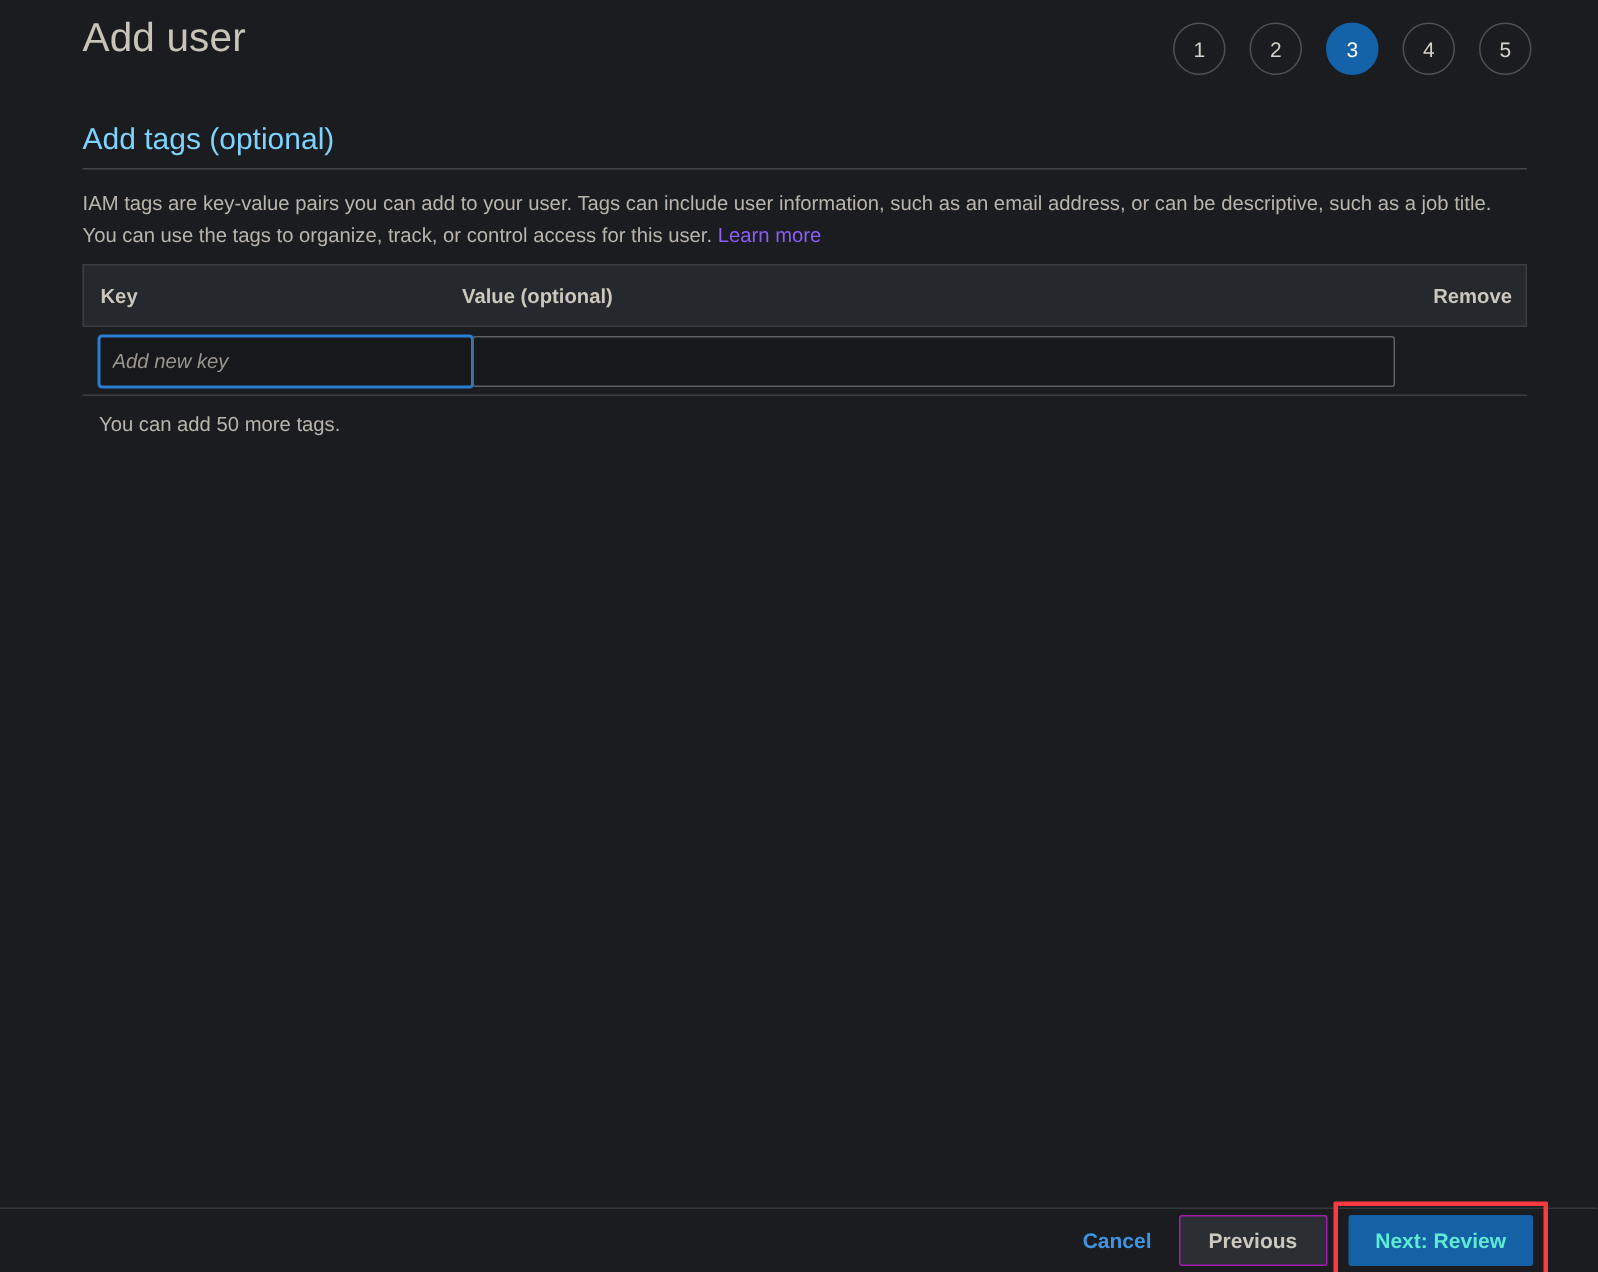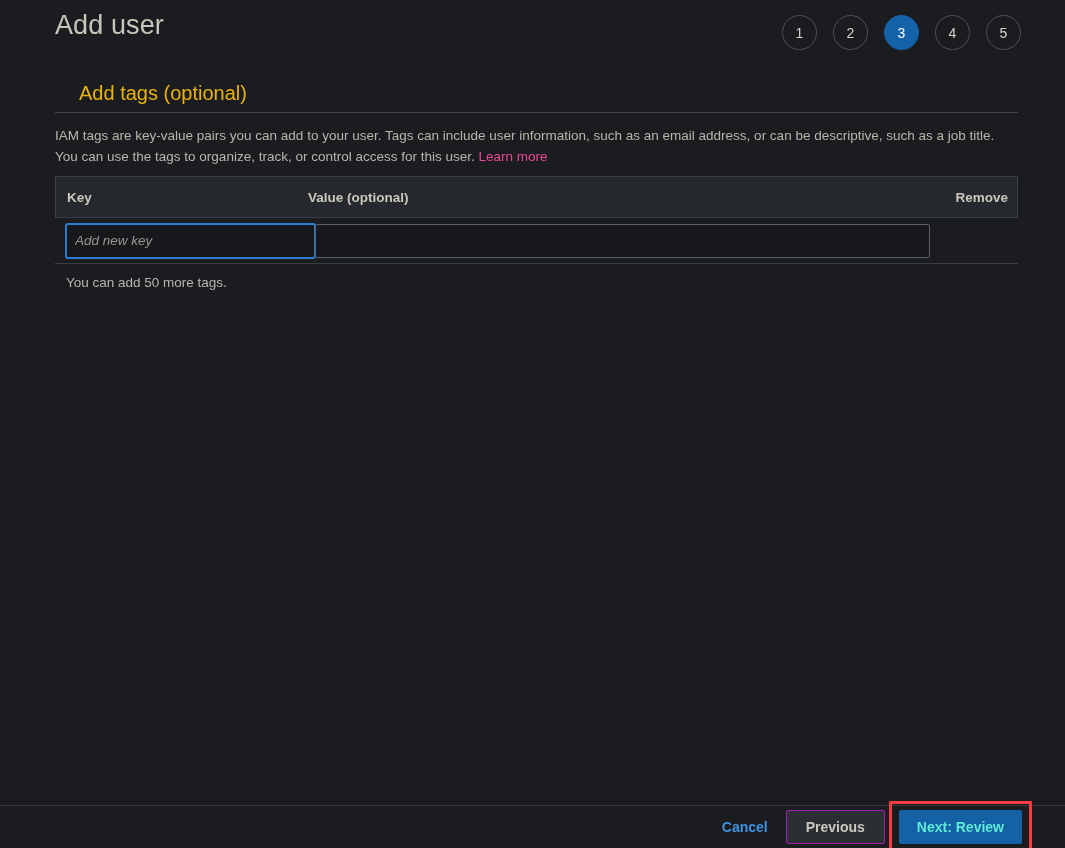--- a/index.html
+++ b/index.html
@@ -69,23 +69,22 @@
     color: #ffffff;
   }
 
   
   .section-title {
     position: absolute;
     left: 55px;
     top: 82px;
     font-size: 20px;
     font-weight: 400;
-    color: #eab308;
+    color: #7dd3fc;
     white-space: nowrap;
-    margin-left: 24px;
   }
   .section-rule {
     position: absolute;
     left: 55px;
     top: 112px;
     width: 963px;
     height: 1px;
     background: #42464c;
   }
 
@@ -93,21 +92,21 @@
   .description {
     position: absolute;
     left: 55px;
     top: 125px;
     width: 948px;
     font-size: 13.5px;
     line-height: 21px;
     color: #b9b5ad;
   }
   .description a {
-    color: #ec4899;
+    color: #8b5cf6;
     text-decoration: none;
   }
 
   
   .tags-table {
     position: absolute;
     left: 55px;
     top: 176px;
     width: 963px;
   }

